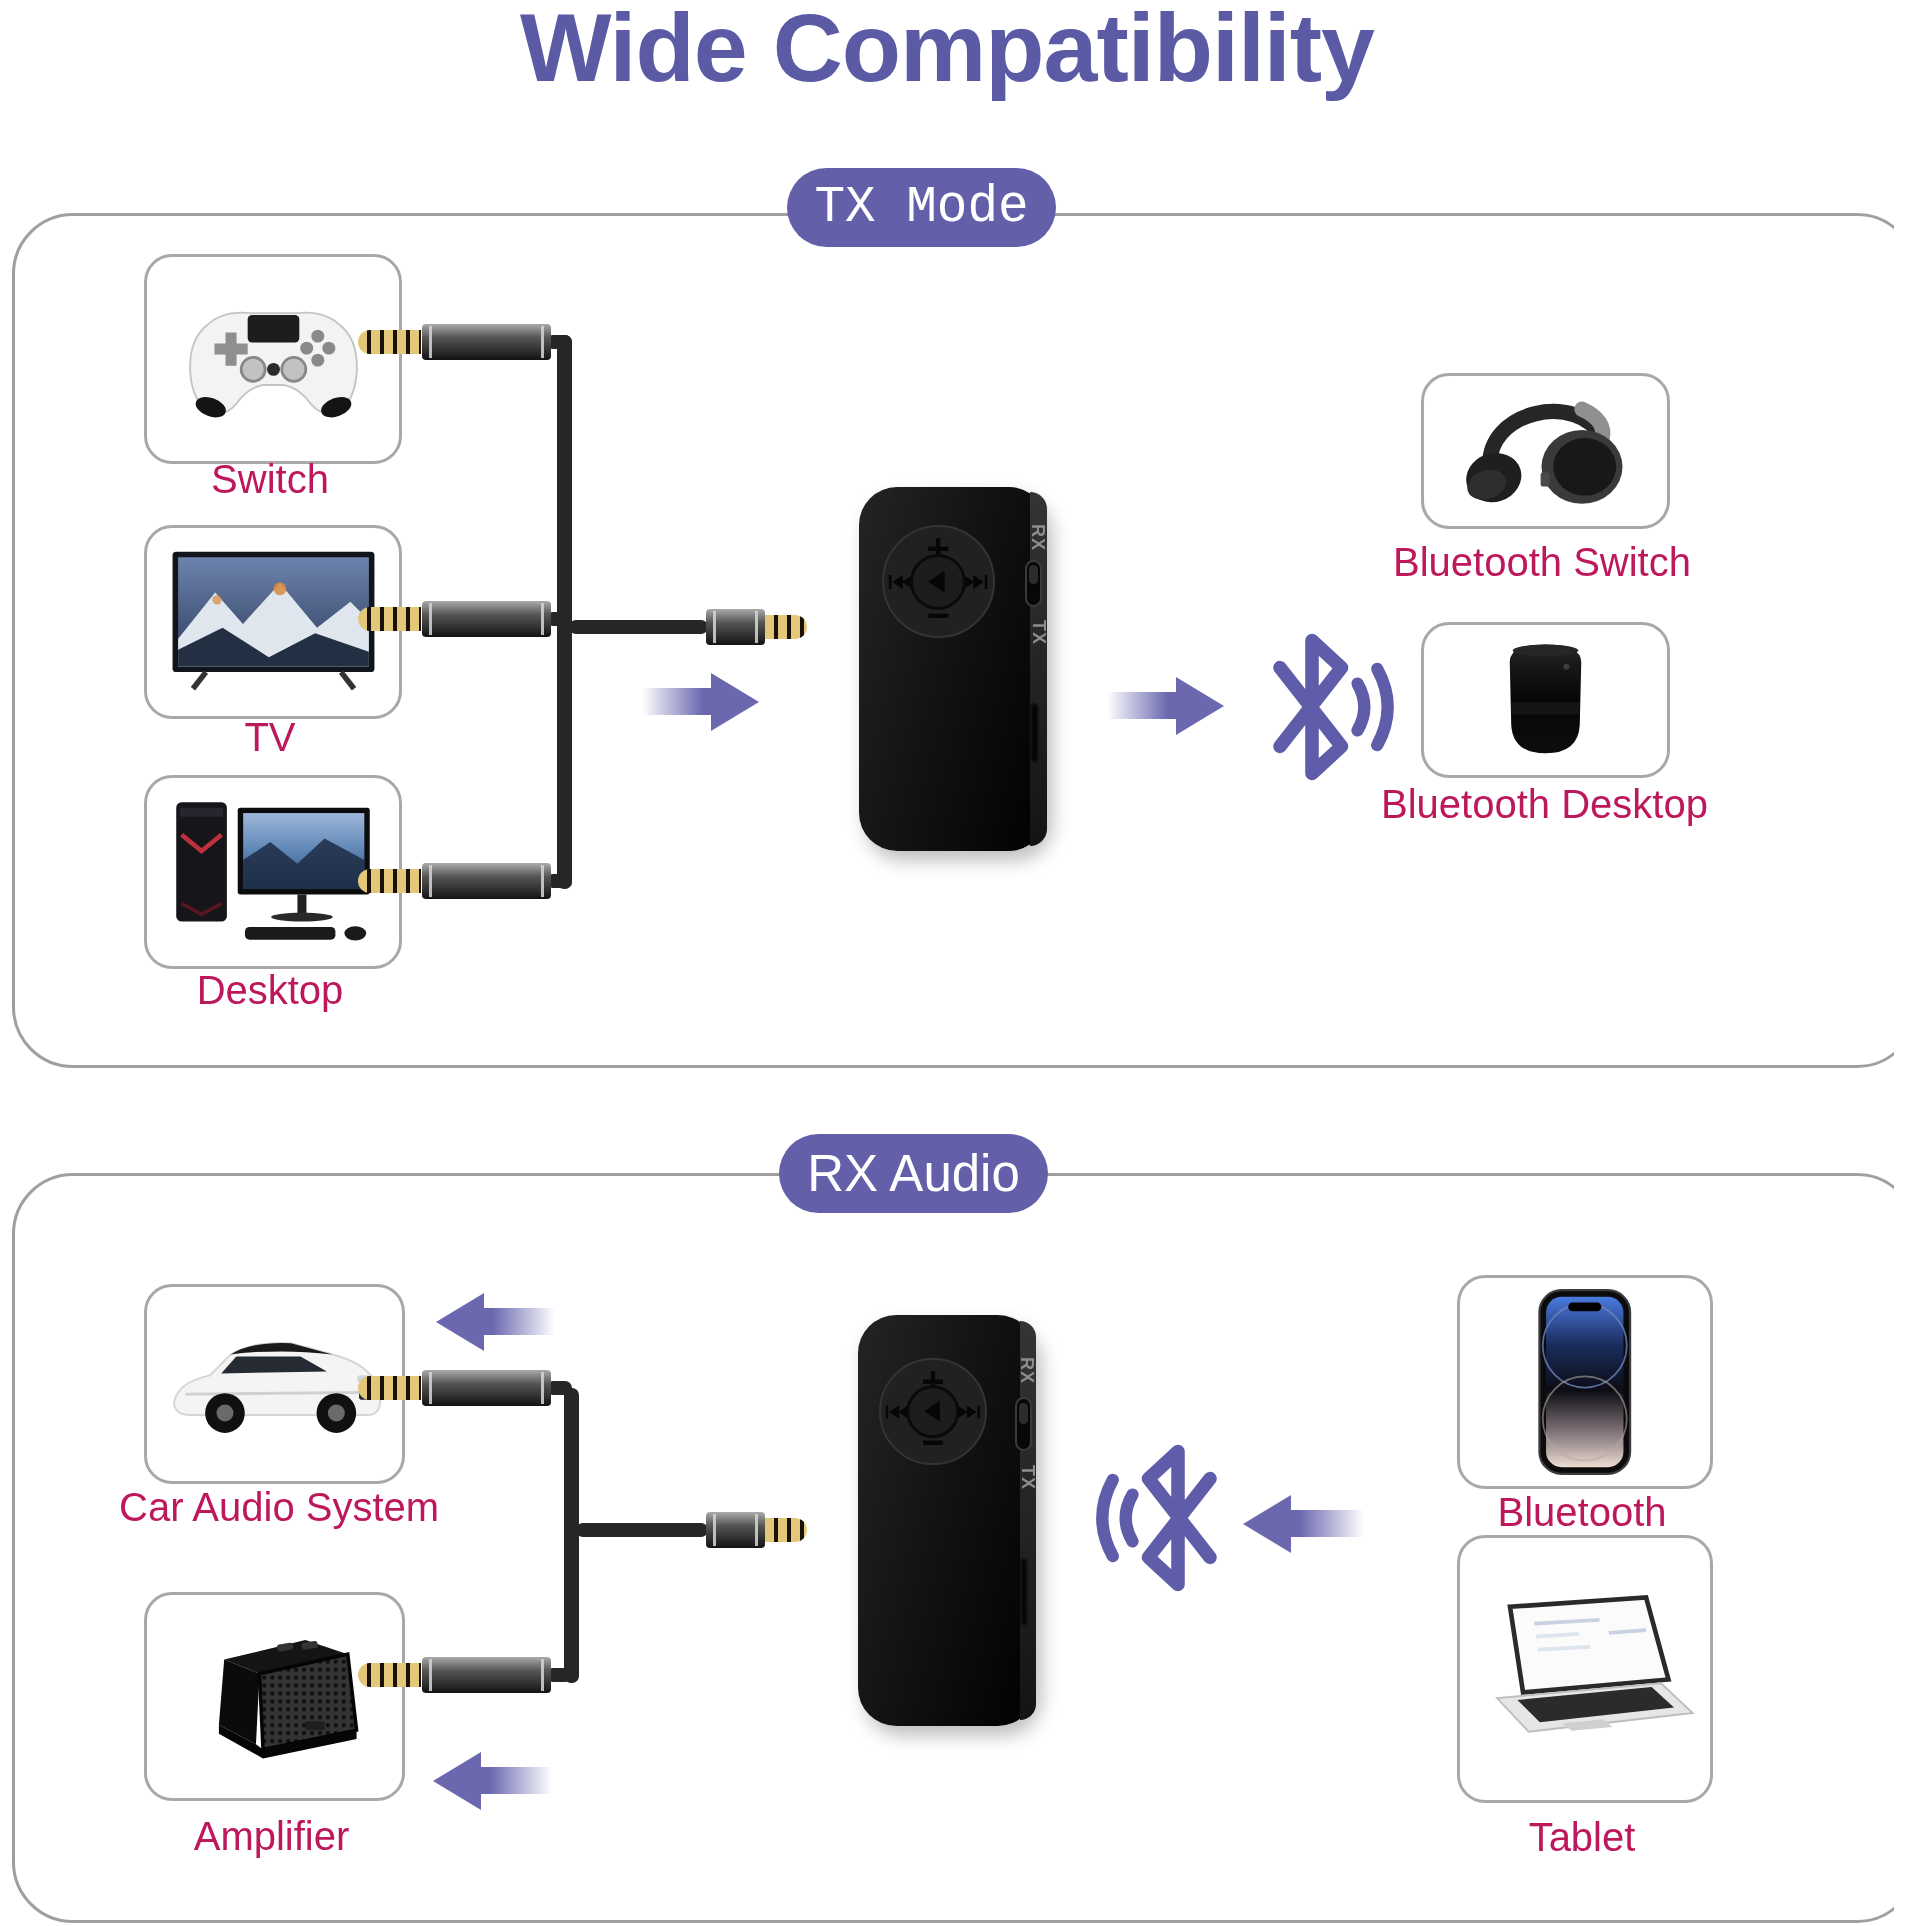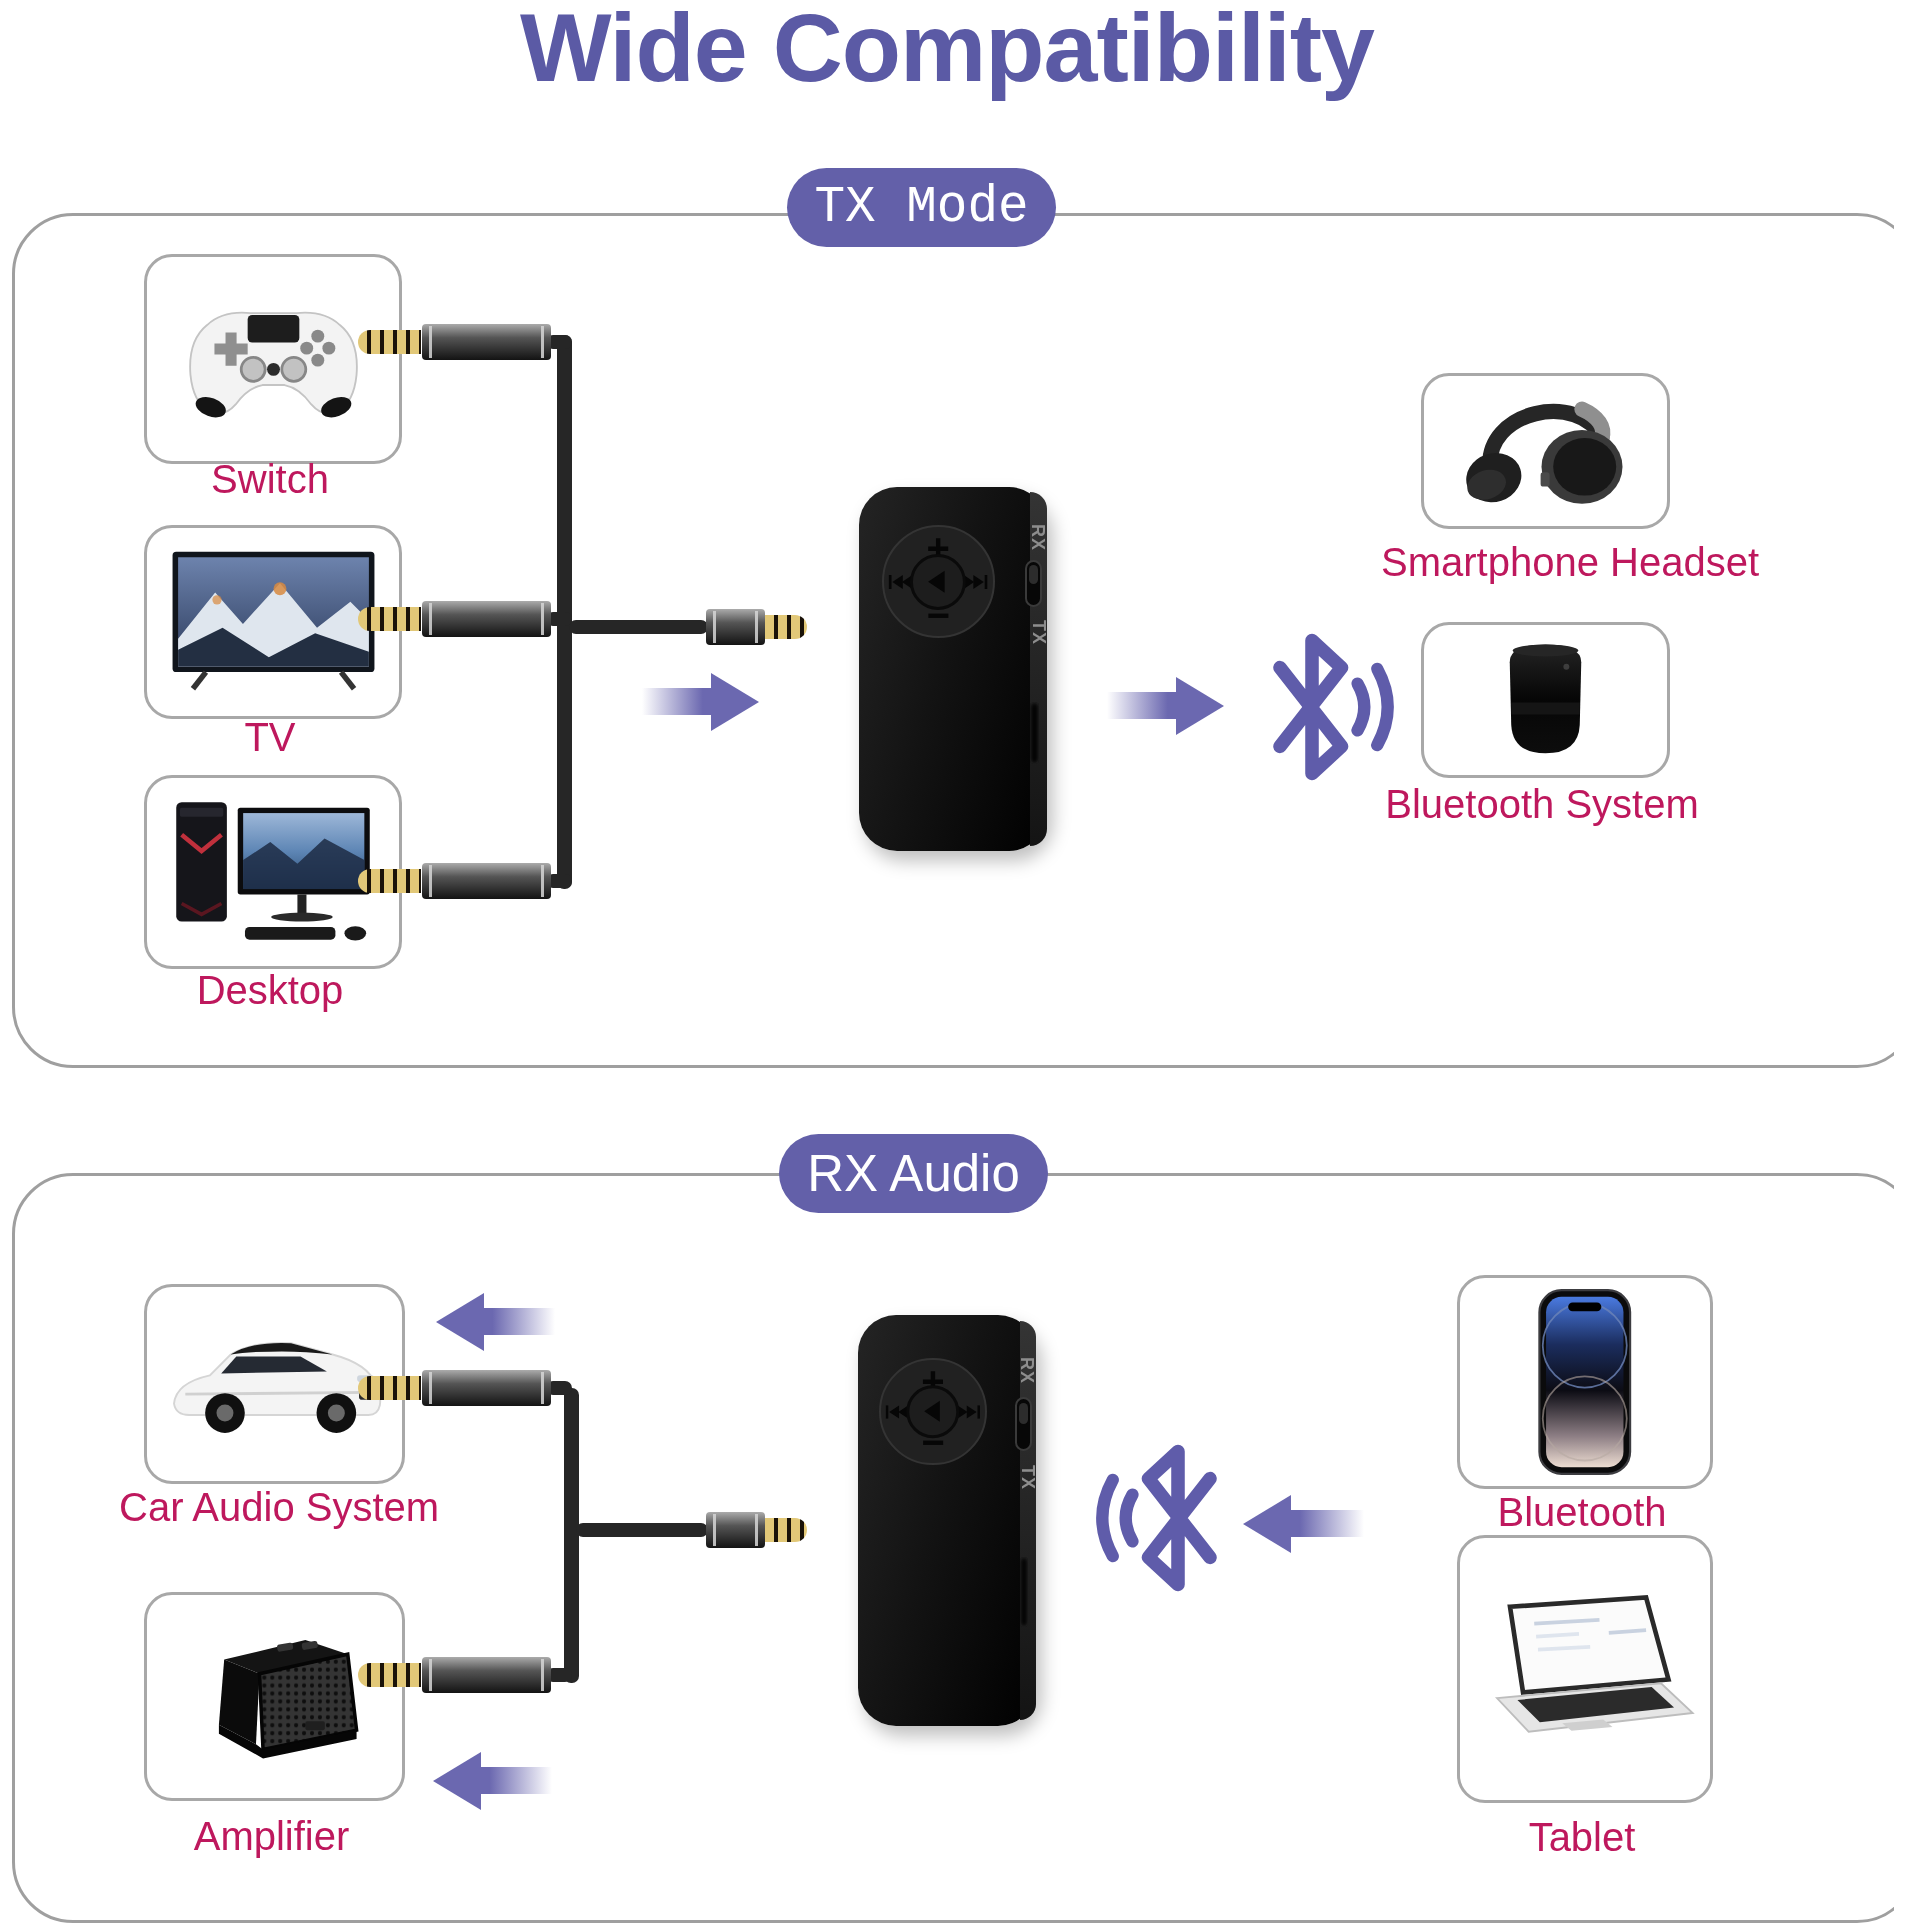--- a/index.html
+++ b/index.html
@@ -226,31 +226,31 @@
     <svg class="icon-art" viewBox="0 0 220 150" width="198">
       <path d="M48 96 C 40 28, 148 8, 172 60" stroke="#262626" stroke-width="17" fill="none" stroke-linecap="round"></path>
       <path d="M150 28 C168 36 176 48 172 60" stroke="#8f8f8f" stroke-width="17" fill="none" stroke-linecap="round"></path>
       <ellipse cx="52" cy="104" rx="31" ry="27" fill="#1f1f1f" transform="rotate(-18 52 104)"></ellipse>
       <ellipse cx="44" cy="112" rx="22" ry="16" fill="#2e2e2e" transform="rotate(-18 44 112)"></ellipse>
       <ellipse cx="150" cy="92" rx="45" ry="41" fill="#3a3a3a"></ellipse>
       <ellipse cx="153" cy="92" rx="35" ry="32" fill="#181818"></ellipse>
       <rect x="104" y="98" width="10" height="16" rx="3" fill="#4a4a4a"></rect>
     </svg>
   </div>
-  <div class="label" style="left:1381px;top:540px;width:322px;">Smartphone Headset</div>
+  <div class="label" style="left:1381px;top:540px;width:322px;">Bluetooth Switch</div>
 
   <div class="device-box" style="left:1421px;top:622px;width:243px;height:150px;">
     <svg class="icon-art" viewBox="0 0 200 160" width="149">
       <path d="M52 30 Q52 6 100 6 Q148 6 148 30 L146 114 Q144 152 100 152 Q56 152 54 114 Z" fill="url(#spk)"></path>
       <ellipse cx="100" cy="14" rx="44" ry="8" fill="#262626"></ellipse>
       <path d="M54 84 L146 84 L146 100 L54 100 Z" fill="#151515"></path>
       <circle cx="128" cy="36" r="4" fill="#3d3d3d"></circle>
     </svg>
   </div>
-  <div class="label" style="left:1381px;top:782px;width:322px;">Bluetooth System</div>
+  <div class="label" style="left:1381px;top:782px;width:322px;">Bluetooth Desktop</div>
 
   <div class="section-box" style="left:12px;top:1173px;width:1900px;height:744px;"></div>
   <div class="mode-pill" style="left:779px;top:1134px;width:269px;height:79px;">RX Audio</div>
 
   <div class="device-box" style="left:144px;top:1284px;width:255px;height:194px;">
     <svg class="icon-art" viewBox="0 0 250 150" width="236">
       <path d="M18 96 Q20 74 56 66 L78 44 Q100 30 142 32 L186 44 Q224 54 232 76 Q238 88 236 98 Q234 108 224 108 L34 108 Q20 108 18 96 Z" fill="#f4f4f4" stroke="#d5d5d5" stroke-width="2"></path>
       <path d="M78 44 Q100 30 142 32 L186 44 Q150 40 120 41 Q95 41 78 44 Z" fill="#1a1a1a"></path>
       <path d="M84 46 L152 46 L180 62 L68 64 Z" fill="#252a33"></path>
       <path d="M30 86 L226 84" stroke="#d0d0d0" stroke-width="3"></path>

